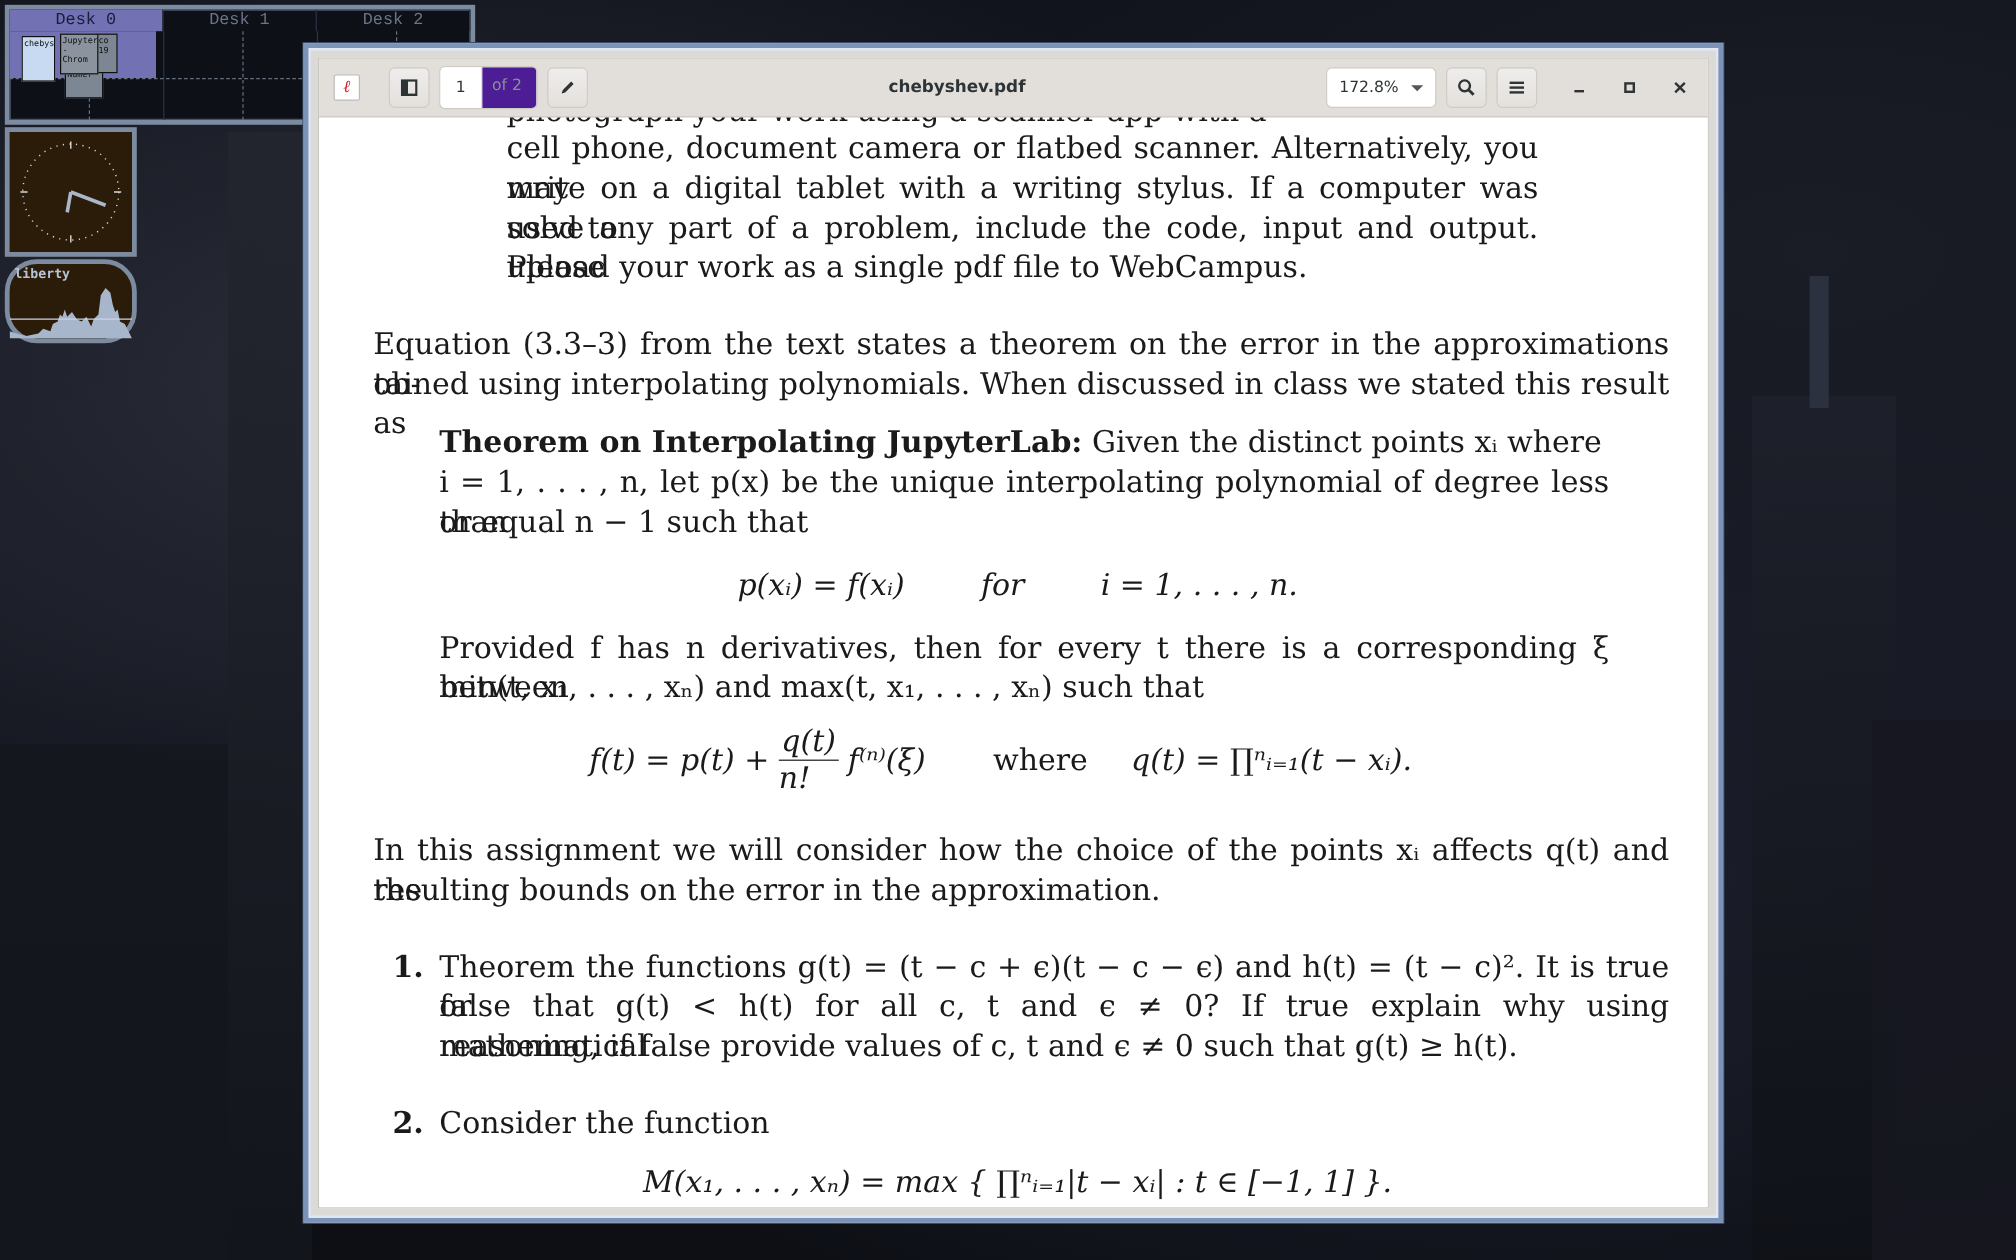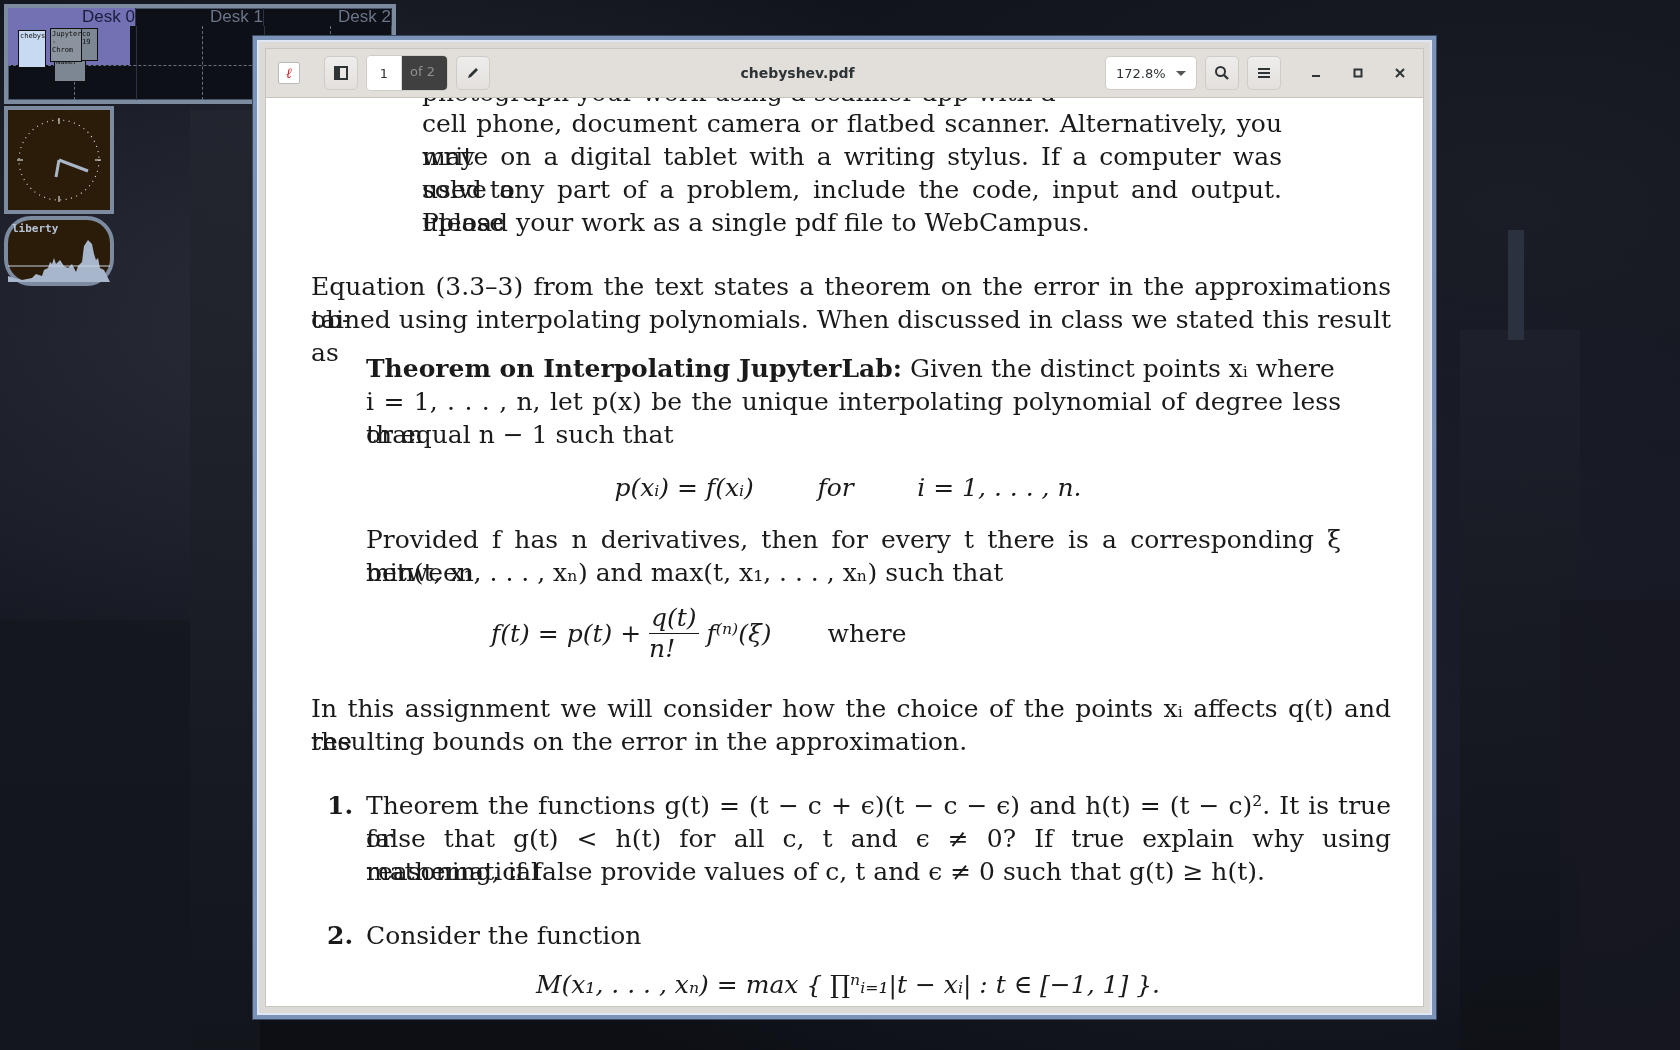--- a/index.html
+++ b/index.html
@@ -17,22 +17,22 @@
   .building.b1 { left:190px; top:110px; width:70px; height:940px; background:linear-gradient(#23262f,#14161d); }
   .building.b2 { left:1460px; top:330px; width:120px; height:720px; background:linear-gradient(#1e212b,#0f1117); }
   .building.b3 { left:1560px; top:600px; width:120px; height:450px; background:#161820; }
   .building.b4 { left:0; top:620px; width:190px; height:430px; background:#15171e; }
   .spire { position:absolute; left:1508px; top:230px; width:16px; height:110px; background:#2c3140; }
 
   
   .pager { position:absolute; left:4px; top:4px; width:392px; height:100px; background:#0d1016;
     border:4px solid #7c8ba0; box-shadow: inset 0 0 0 1px #4a5468; box-sizing:border-box; }
   .pager-head { display:flex; height:18px; }
-  .pager-tab { flex:1; font-family:Liberation Sans, sans-serif; font-size:17px; line-height:18px;
-    text-align:right; color:#6b7488; border-right:1px solid #2c3342; }
+  .pager-tab { flex:1; font-family:Liberation Mono, monospace; font-size:14px; line-height:18px;
+    text-align:center; color:#6b7488; border-right:1px solid #2c3342; }
   .pager-tab.active { background:#7171b3; color:#1c1c3c; }
   .pager-body { position:relative; height:74px; }
   .pager-body .hline { position:absolute; left:0; right:0; top:39px; border-top:1px dashed #67707e; }
   .pager-body .vline { position:absolute; top:0; bottom:0; border-left:1px dashed #67707e; }
   .pager-body .vsep { position:absolute; top:0; bottom:0; border-left:1px solid #2c3342; }
   .mini { position:absolute; font-family:"DejaVu Sans Mono", monospace; font-size:7px; line-height:8px; color:#111; padding:1px; box-sizing:border-box; overflow:hidden; border:1px solid #111; }
 
   
   .widget { position:absolute; left:4px; width:110px; border:4px solid #7c8ba0; box-sizing:border-box; background:#2a1c08; }
   .clock { top:106px; height:108px; }
@@ -44,21 +44,21 @@
     border:4px solid #7c93b8; box-shadow: inset 0 0 0 2px #dfe7f4, 0 0 0 1px #3b4b66; box-sizing:border-box; background:#dcdad6; }
   .win { position:absolute; left:8px; top:8px; right:8px; bottom:8px; background:#fff; border:1px solid #c8c5bf; }
   .headerbar { position:absolute; left:0; top:0; right:0; height:48px; background:#e2dfdb; border-bottom:1px solid #c6c2bc;
     display:flex; align-items:center; font-family:"DejaVu Sans", sans-serif; font-size:13px; color:#2e3436; }
   .hb-btn { height:34px; min-width:34px; box-sizing:border-box; border:1px solid #cfcbc5; border-radius:5px;
     background:linear-gradient(#efedec,#e3e0dc); display:flex; align-items:center; justify-content:center; }
   .app-icon { width:20px; height:20px; margin-left:12px; margin-right:24px; background:#fff; border:1px solid #bbb; border-radius:2px;
     display:flex; align-items:center; justify-content:center; color:#d3202a; font-family:"DejaVu Serif", serif; font-style:italic; font-size:14px; }
   .page-box { margin-left:8px; height:34px; display:flex; border:1px solid #cfcbc5; border-radius:5px; overflow:hidden; background:#fff; }
   .page-input { width:30px; border:none; border-right:1px solid #d9d6d2; text-align:center; font-size:13px; color:#2e3436; font-family:"DejaVu Sans", sans-serif; background:#fff; }
-  .page-of { padding:0 12px 16px 8px; line-height:32px; color:#8d9091; background:#404040; }
+  .page-of { padding:0 12px 16px 8px; line-height:32px; color:#8d9091; background:#4c1d95; }
   .title { flex:1; text-align:center; font-weight:bold; font-size:14px; color:#2e3436; }
   .zoom-box { height:34px; width:92px; box-sizing:border-box; border:1px solid #cfcbc5; border-radius:5px; background:#fff;
     display:flex; align-items:center; justify-content:space-between; padding:0 10px; font-size:13px; }
   .caret { width:0; height:0; border-left:5px solid transparent; border-right:5px solid transparent; border-top:5px solid #555; }
   .wm-btn { width:30px; height:30px; display:flex; align-items:center; justify-content:center; color:#2e3436; font-weight:bold; }
 
   
   .doc { position:absolute; left:0; right:0; top:49px; bottom:0; overflow:hidden; background:#fff; }
   .doc-inner { position:absolute; left:45px; width:1090px; top:-12px;
     font-family:"DejaVu Serif", serif; font-size:25px; color:#1a1a1a; line-height:33px; }
@@ -200,20 +200,21 @@
         <div class="p ind" style="top:470px">min(t, x₁, . . . , xₙ) and max(t, x₁, . . . , xₙ) such that</div>
 
         <div style="position:absolute;left:180px;top:510px;width:740px;height:75px;display:flex;align-items:center;white-space:pre;">
           <span class="m">f(t) = p(t) + </span>
           <span style="display:inline-flex;flex-direction:column;align-items:flex-start;line-height:30px;">
             <span class="m" style="border-bottom:1.5px solid #1a1a1a;padding:0 2px;">q(t)</span>
             <span class="m">n!</span>
           </span>
           <span class="m"> f⁽ⁿ⁾(ξ)</span>
           <span style="margin-left:56px;margin-right:36px">where</span>
+          <span class="m">q(t) = ∏ⁿᵢ₌₁(t − xᵢ).</span>
         </div>
 
         <div class="p" style="top:606px">In this assignment we will consider how the choice of the points xᵢ affects q(t) and the</div>
         <div class="p" style="top:639px">resulting bounds on the error in the approximation.</div>
 
         <div class="num" style="top:703px">1.</div>
         <div class="p ind" style="top:703px;width:1025px">Theorem the functions g(t) = (t − c + ϵ)(t − c − ϵ) and h(t) = (t − c)². It is true or</div>
         <div class="p ind" style="top:736px;width:1025px">false that g(t) &lt; h(t) for all c, t and ϵ ≠ 0? If true explain why using mathematical</div>
         <div class="p ind" style="top:769px;width:1025px">reasoning, if false provide values of c, t and ϵ ≠ 0 such that g(t) ≥ h(t).</div>
 

